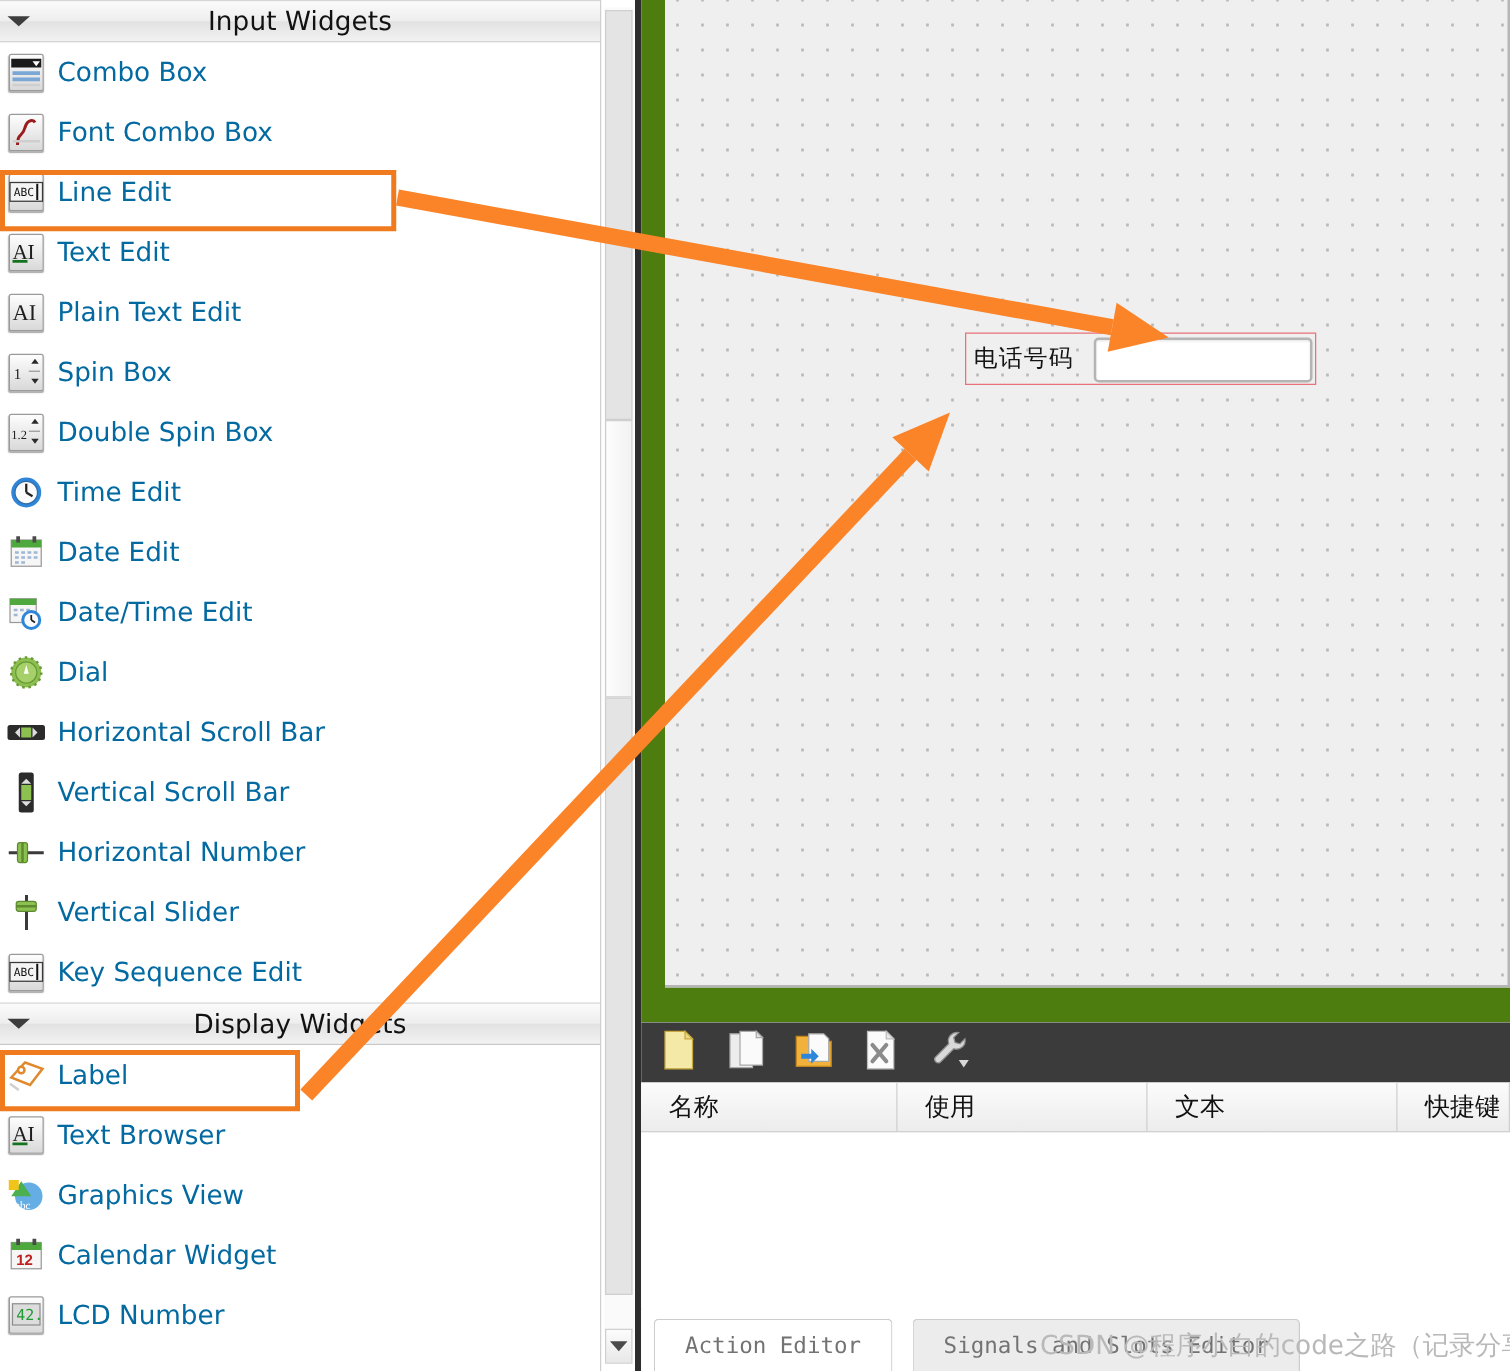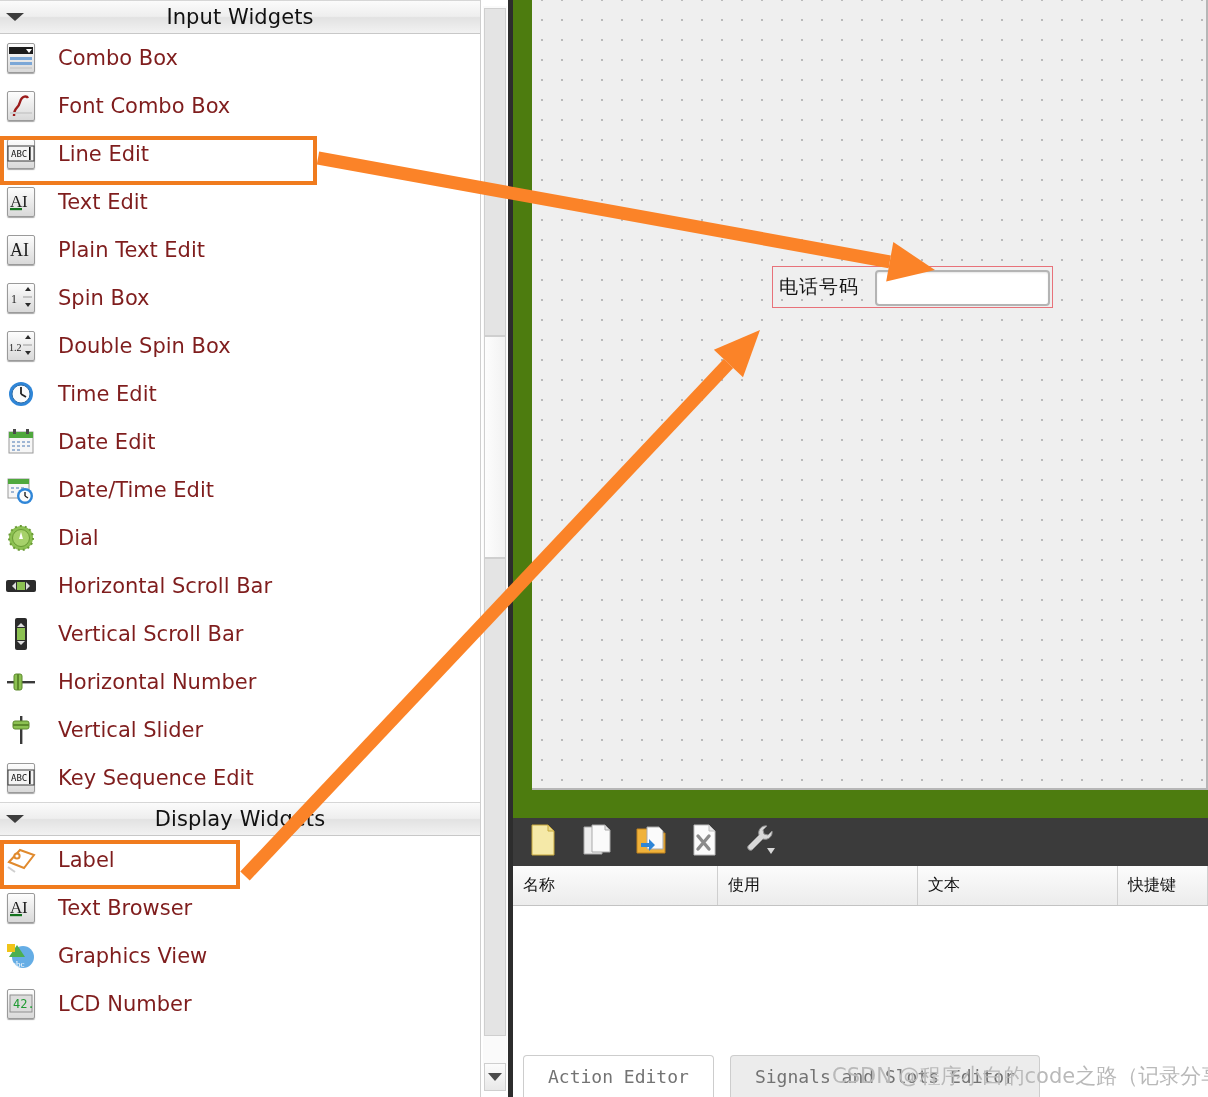--- a/index.html
+++ b/index.html
@@ -29,21 +29,21 @@
   .group-header .gtitle {
     font-size:21px; color:#111; font-family:"DejaVu Sans","Liberation Sans",sans-serif;
     letter-spacing:.1px;
   }
   .wlist { padding:0; margin:0; }
   .witem {
     height:48px; display:flex; align-items:center; padding-left:4px;
     background:#fff; position:relative;
   }
   .witem .wlabel {
-    font-size:21px; color:#7f1d1d; margin-left:20px; white-space:nowrap;
+    font-size:21px; color:#0369a1; margin-left:8px; white-space:nowrap;
   }
   .ico {
     width:34px; height:34px; flex:0 0 34px; position:relative;
     display:flex; align-items:center; justify-content:center;
   }
   
   .ico .frame {
     position:absolute; inset:2px 3px 2px 3px;
     background:linear-gradient(to bottom,#fdfdfd,#d9d9d9);
     border:1px solid #9a9a9a; border-radius:2px;
@@ -130,21 +130,21 @@
     position:absolute; left:0; top:0; width:695px; height:48px; background:#3b3b3b;
     display:flex; align-items:center; padding-left:12px; gap:18px;
   }
   .tb-btn { width:36px; height:38px; position:relative; display:flex; align-items:center; justify-content:center; }
   #ae-header {
     position:absolute; left:0; top:48px; width:695px; height:40px;
     background:linear-gradient(to bottom,#fcfcfc,#ececec);
     border-bottom:1px solid #c3c3c3; display:flex;
   }
   .ae-col {
-    font-size:16px; color:#111; display:flex; align-items:center; padding-left:10px;
+    font-size:20px; color:#111; display:flex; align-items:center; padding-left:22px;
     border-right:1px solid #cfcfcf; height:100%;
   }
   #ae-body { position:absolute; left:0; top:88px; width:695px; height:140px; background:#fff; }
   #ae-tabs {
     position:absolute; left:0; bottom:0; width:695px; height:49px;
     background:#ffffff; display:flex; align-items:flex-end; padding-left:10px;
   }
   .ae-tab {
     height:42px; display:flex; align-items:center; padding:0 24px;
     font-family:"DejaVu Sans Mono","Liberation Mono",monospace; font-size:18px; color:#737373;
@@ -400,20 +400,32 @@
             <circle cx="18" cy="16" r="11" fill="#4a9fe0" opacity=".85"></circle>
             <polygon points="4,16 12,4 20,16" fill="#4caf50"></polygon>
             <rect x="2" y="3" width="8" height="8" fill="#f0c419"></rect>
             <text x="7" y="26" font-family="serif" font-size="9" fill="#fff">abc</text>
           </svg>
         </span>
         <span class="wlabel">Graphics View</span>
       </div>
       <div class="witem">
         <span class="ico">
+          <svg width="30" height="30" viewBox="0 0 30 30">
+            <rect x="3" y="5" width="24" height="21" fill="#f6f6f6" stroke="#9a9a9a"></rect>
+            <rect x="3" y="5" width="24" height="6" fill="#4fa83d"></rect>
+            <rect x="7" y="2" width="3" height="5" fill="#4a4a4a"></rect>
+            <rect x="20" y="2" width="3" height="5" fill="#4a4a4a"></rect>
+            <text x="7" y="23" font-family="sans-serif" font-size="12" font-weight="bold" fill="#c02020">12</text>
+          </svg>
+        </span>
+        <span class="wlabel">Calendar Widget</span>
+      </div>
+      <div class="witem">
+        <span class="ico">
           <div class="frame"></div>
           <svg width="28" height="26" viewBox="0 0 28 26">
             <rect x="3" y="4" width="22" height="17" fill="#dcdcdc" stroke="#8e8e8e"></rect>
             <text x="6" y="17" font-family="monospace" font-size="12" fill="#1f9b32">42.</text>
           </svg>
         </span>
         <span class="wlabel">LCD Number</span>
       </div>
     </div>
   </div>

